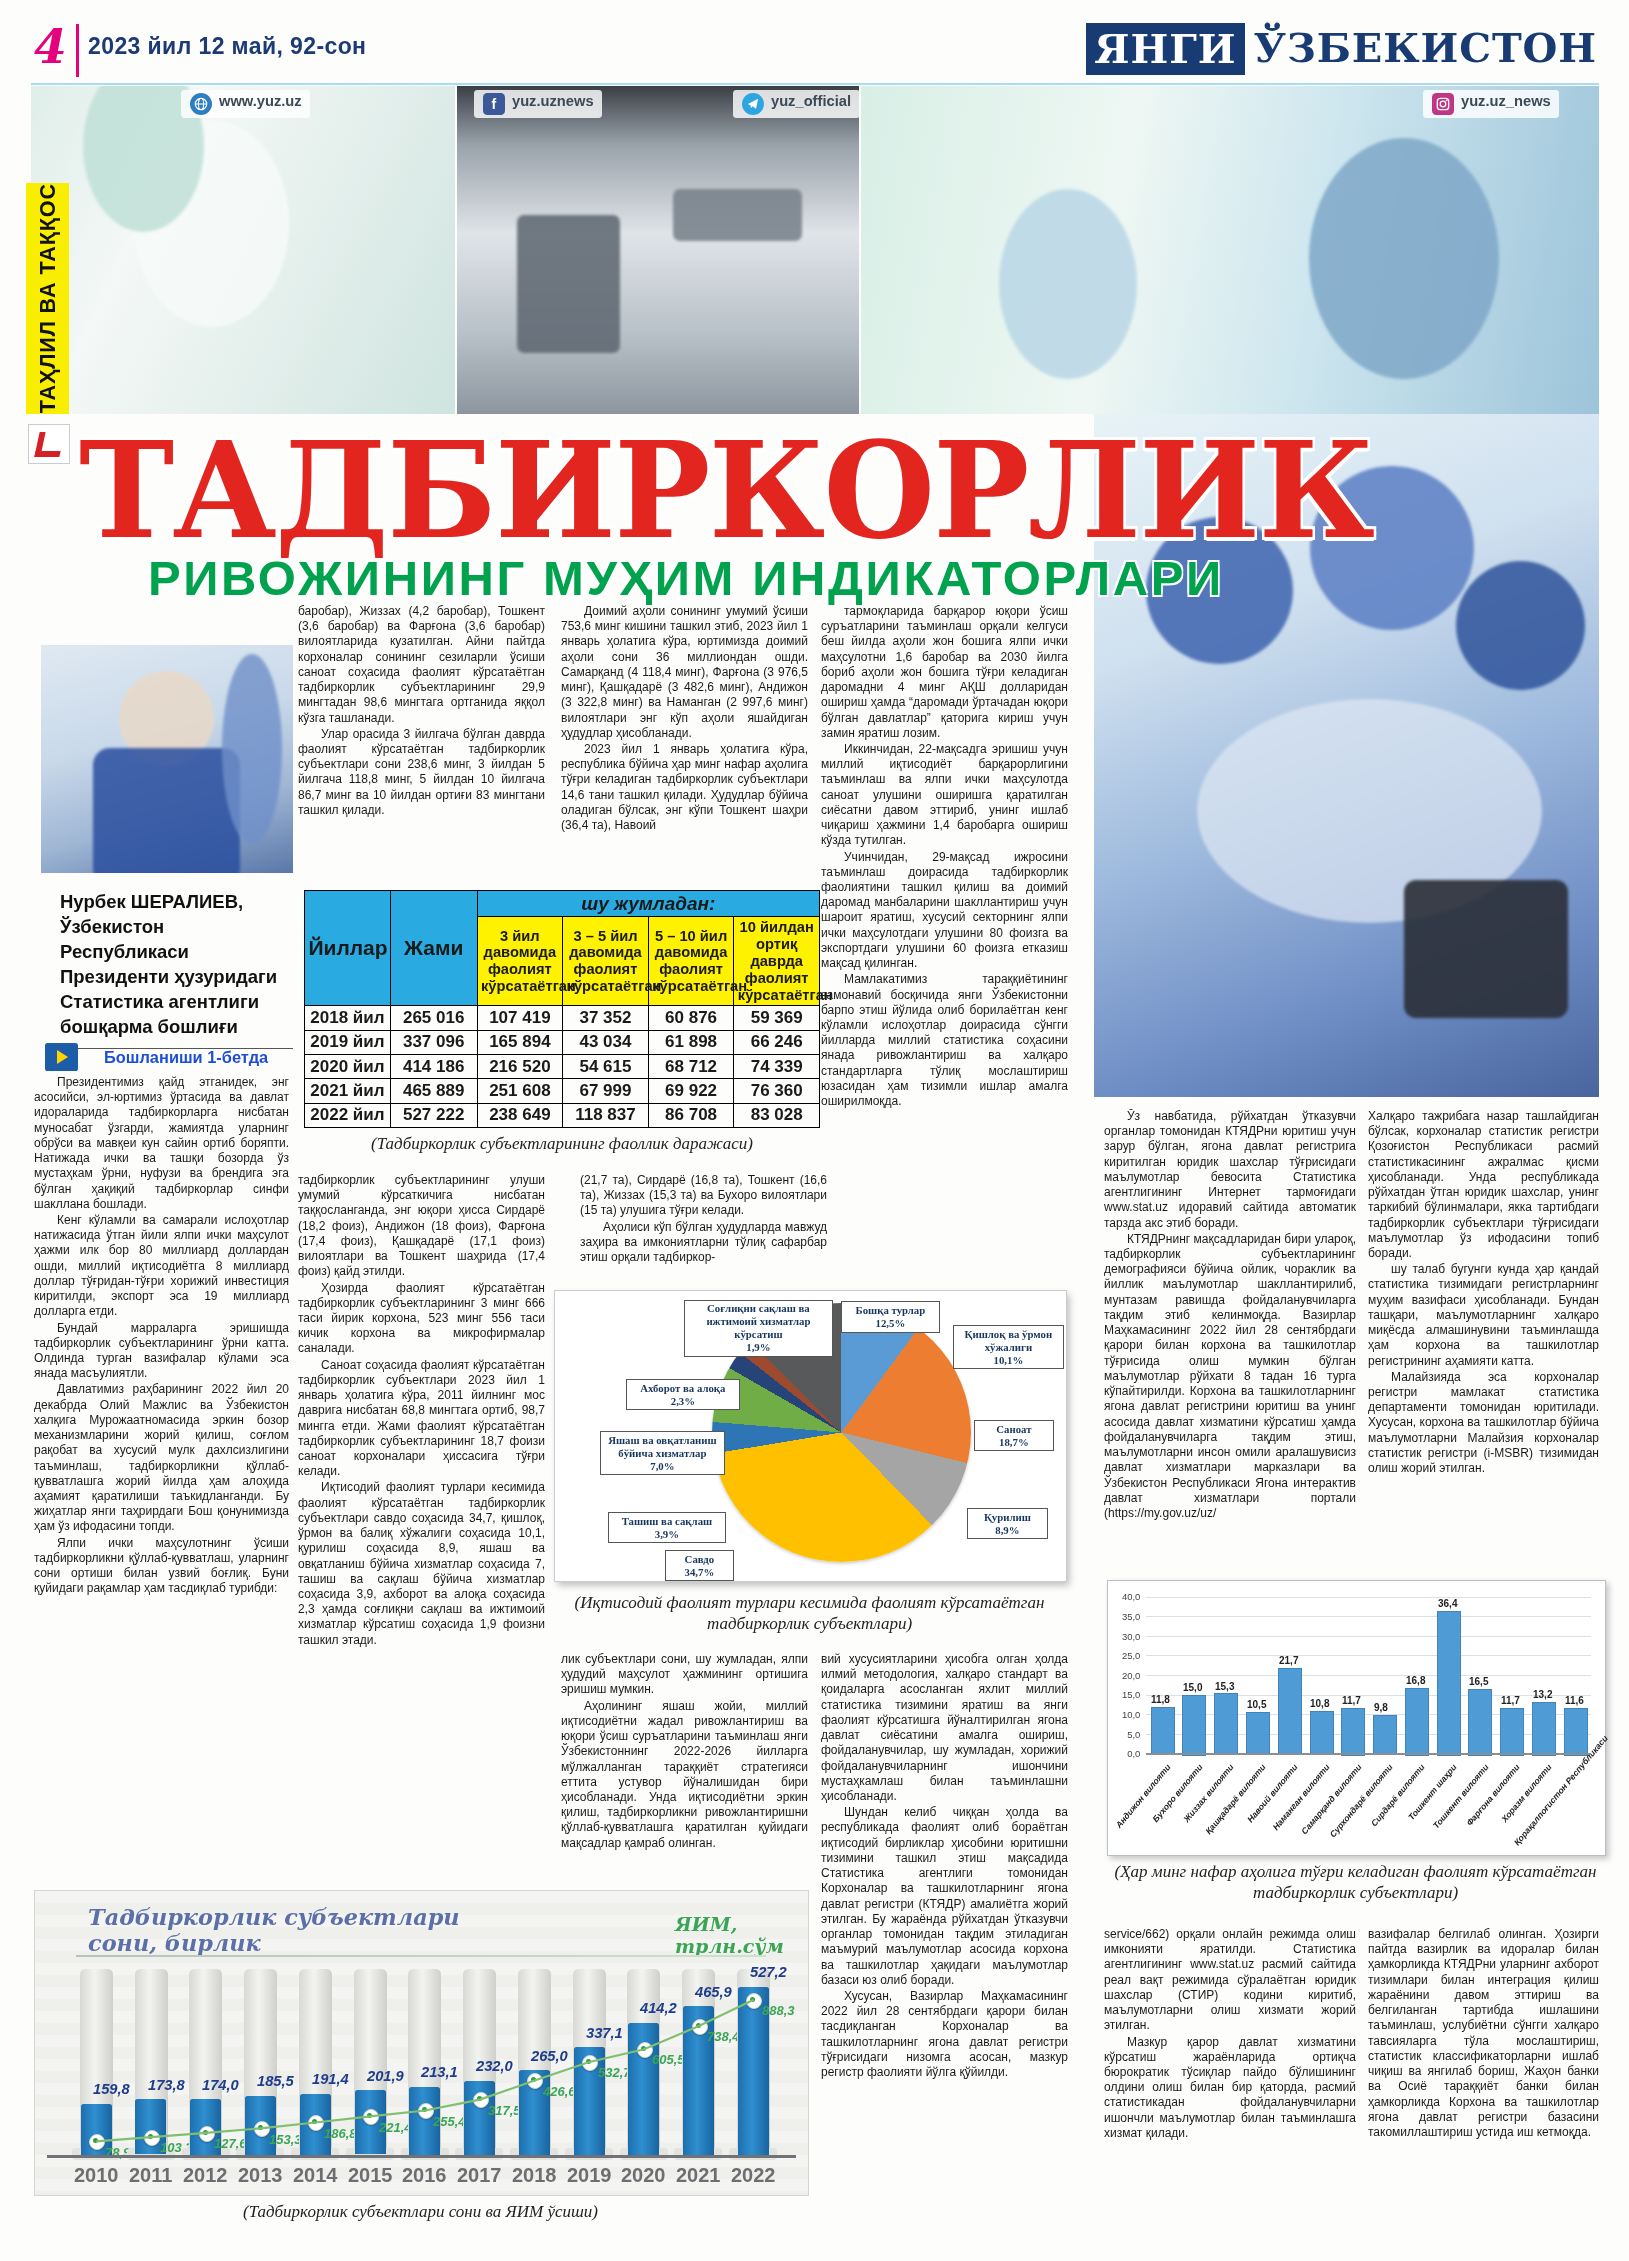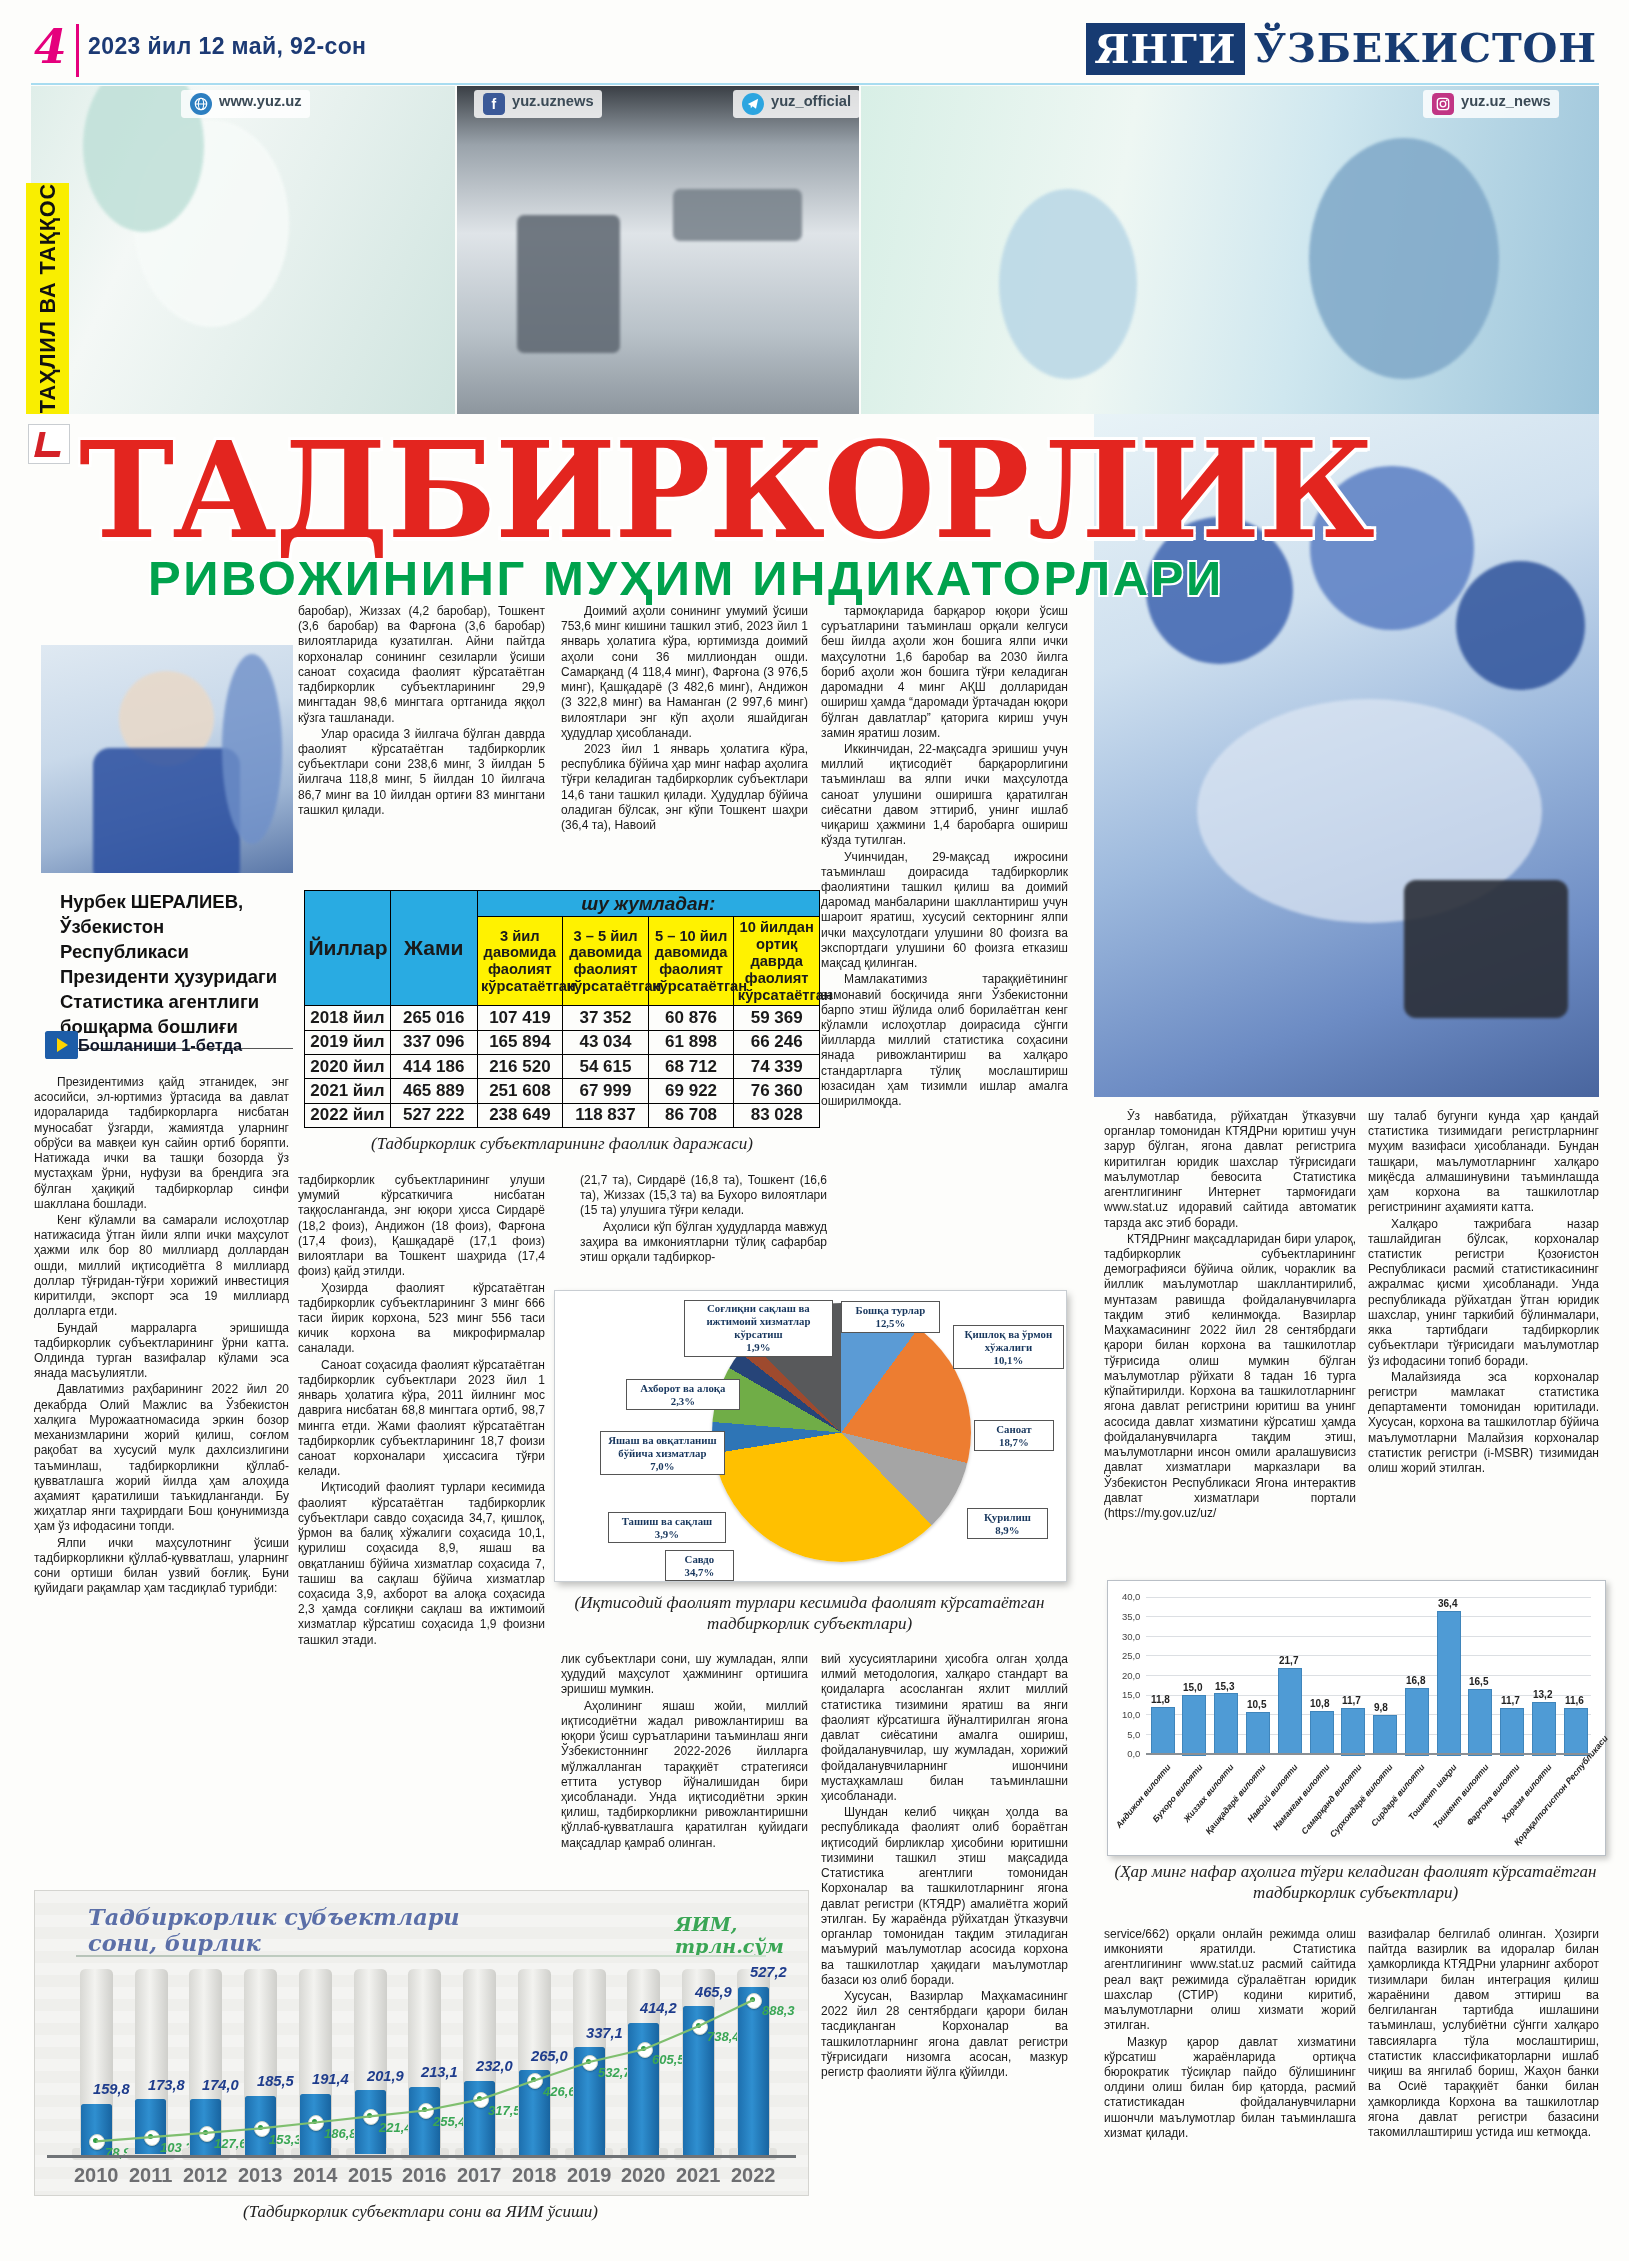--- a/index.html
+++ b/index.html
@@ -32,21 +32,21 @@
   .head2{font:700 49px "Liberation Sans",sans-serif;color:#00a24d;letter-spacing:2.6px;white-space:nowrap;
          text-shadow:1.7px 1.7px 0 #ffffff,-1.7px 1.7px 0 #ffffff,1.7px -1.7px 0 #ffffff,-1.7px -1.7px 0 #fff;}
   
   .col{font-size:12px;line-height:1.27;text-align:justify;overflow:hidden;}
   .col p{margin:0 0 0.9px;text-indent:23px;}
   .cont p:first-child{text-indent:0;}
   
   .author-photo{background:linear-gradient(165deg,#dfe9f2 0%,#c9d9ea 40%,#9fb6d4 70%,#5a77a8 100%);overflow:hidden;}
   .author-name{font:700 18.5px "Liberation Sans",sans-serif;line-height:1.35;color:#111;}
   .author-rule{height:0.9px;background:#555;}
-  .startpage{display:flex;align-items:center;gap:0;font:700 16.4px "Liberation Sans",sans-serif;color:#0f172a;}
+  .startpage{display:flex;align-items:center;gap:26px;font:700 16.4px "Liberation Sans",sans-serif;color:#1d4ed8;margin-top:12px;}
   .play{width:33px;height:28px;background:#1d5da8;display:flex;align-items:center;justify-content:center;border-radius:2.6px;}
   .play i{display:block;width:0;height:0;border-left:11.2px solid #ffd400;border-top:7px solid transparent;border-bottom:7px solid transparent;margin-left:2.6px;background:transparent;}
   
   table.stat{border-collapse:collapse;width:100%;height:100%;table-layout:fixed;}
   table.stat td,table.stat th{border:1.7px solid #000;padding:1.7px 3.4px;font-family:Liberation Sans, sans-serif;}
   th.blue{background:#29abe2;font:700 21px "Liberation Serif",serif;}
   th.group{background:#29abe2;font:italic 700 19px "Liberation Serif",serif;}
   th.yellow{background:#fff200;font:700 14.7px "Liberation Serif",serif;line-height:1.15;}
   td.yr{font:700 17px "Liberation Serif",serif;text-align:center;}
   td.val{font:700 17px "Liberation Serif",serif;text-align:center;}
@@ -314,22 +314,22 @@
     <p>вий хусусиятларини ҳисобга олган ҳолда илмий методология, халқаро стандарт ва қоидаларга асосланган яхлит миллий статистика тизимини яратиш ва янги фаолият кўрсатишга йўналтирилган ягона давлат сиёсатини амалга ошириш, фойдаланувчилар, шу жумладан, хорижий фойдаланувчиларнинг ишончини мустаҳкамлаш билан таъминлашни ҳисобланади.</p>
     <p>Шундан келиб чиққан ҳолда ва республикада фаолият олиб бораётган иқтисодий бирликлар ҳисобини юритишни тизимини ташкил этиш мақсадида Статистика агентлиги томонидан Корхоналар ва ташкилотларнинг ягона давлат регистри (КТЯДР) амалиётга жорий этилган. Бу жараёнда рўйхатдан ўтказувчи органлар томонидан тақдим этиладиган маъмурий маълумотлар асосида корхона ва ташкилотлар ҳақидаги маълумотлар базаси юз олиб боради.</p>
     <p>Хусусан, Вазирлар Маҳкамасининг 2022 йил 28 сентябрдаги қарори билан тасдиқланган Корхоналар ва ташкилотларнинг ягона давлат регистри тўғрисидаги низомга асосан, мазкур регистр фаолияти йўлга қўйилди.</p>
   </div>
 
 <div class="abs col" style="left:1104px;top:1109px;width:252px;height:466px;">
     <p>Ўз навбатида, рўйхатдан ўтказувчи органлар томонидан КТЯДРни юритиш учун зарур бўлган, ягона давлат регистрига киритилган юридик шахслар тўғрисидаги маълумотлар бевосита Статистика агентлигининг Интернет тармоғидаги www.stat.uz идоравий сайтида автоматик тарзда акс этиб боради.</p>
     <p>КТЯДРнинг мақсадларидан бири улароқ, тадбиркорлик субъектларининг демографияси бўйича ойлик, чораклик ва йиллик маълумотлар шакллантирилиб, мунтазам равишда фойдаланувчиларга тақдим этиб келинмоқда. Вазирлар Маҳкамасининг 2022 йил 28 сентябрдаги қарори билан корхона ва ташкилотлар тўғрисида олиш мумкин бўлган маълумотлар рўйхати 8 тадан 16 турга кўпайтирилди. Корхона ва ташкилотларнинг ягона давлат регистрини юритиш ва унинг асосида давлат хизматини кўрсатиш ҳамда фойдаланувчиларга тақдим этиш, маълумотларни инсон омили аралашувисиз давлат хизматлари марказлари ва Ўзбекистон Республикаси Ягона интерактив давлат хизматлари портали (https://my.gov.uz/uz/</p>
   </div>
 <div class="abs col cont" style="left:1368px;top:1109px;width:231px;height:466px;">
+    <p>Халқаро тажрибага назар ташлайдиган бўлсак, корхоналар статистик регистри Қозоғистон Республикаси расмий статистикасининг ажралмас қисми ҳисобланади. Унда республикада рўйхатдан ўтган юридик шахслар, унинг таркибий бўлинмалари, якка тартибдаги тадбиркорлик субъектлари тўғрисидаги маълумотлар ўз ифодасини топиб боради.</p>
     <p>шу талаб бугунги кунда ҳар қандай статистика тизимидаги регистрларнинг муҳим вазифаси ҳисобланади. Бундан ташқари, маълумотларнинг халқаро миқёсда алмашинувини таъминлашда ҳам корхона ва ташкилотлар регистрининг аҳамияти катта.</p>
-    <p>Халқаро тажрибага назар ташлайдиган бўлсак, корхоналар статистик регистри Қозоғистон Республикаси расмий статистикасининг ажралмас қисми ҳисобланади. Унда республикада рўйхатдан ўтган юридик шахслар, унинг таркибий бўлинмалари, якка тартибдаги тадбиркорлик субъектлари тўғрисидаги маълумотлар ўз ифодасини топиб боради.</p>
     <p>Малайзияда эса корхоналар регистри мамлакат статистика департаменти томонидан юритилади. Хусусан, корхона ва ташкилотлар бўйича маълумотларни Малайзия корхоналар статистик регистри (i-MSBR) тизимидан олиш жорий этилган.</p>
   </div>
 
 <div class="abs region" id="region-chart" style="left:1107px;top:1580px;width:497px;height:274px;">
     <div class="rgrid" style="left:38px;top:172px;width:445px;"></div>
     <div class="rtick" style="left:3.4px;top:167px;">0,0</div>
     <div class="rgrid" style="left:38px;top:153px;width:445px;"></div>
     <div class="rtick" style="left:3.4px;top:148px;">5,0</div>
     <div class="rgrid" style="left:38px;top:133px;width:445px;"></div>
     <div class="rtick" style="left:3.4px;top:128px;">10,0</div>

